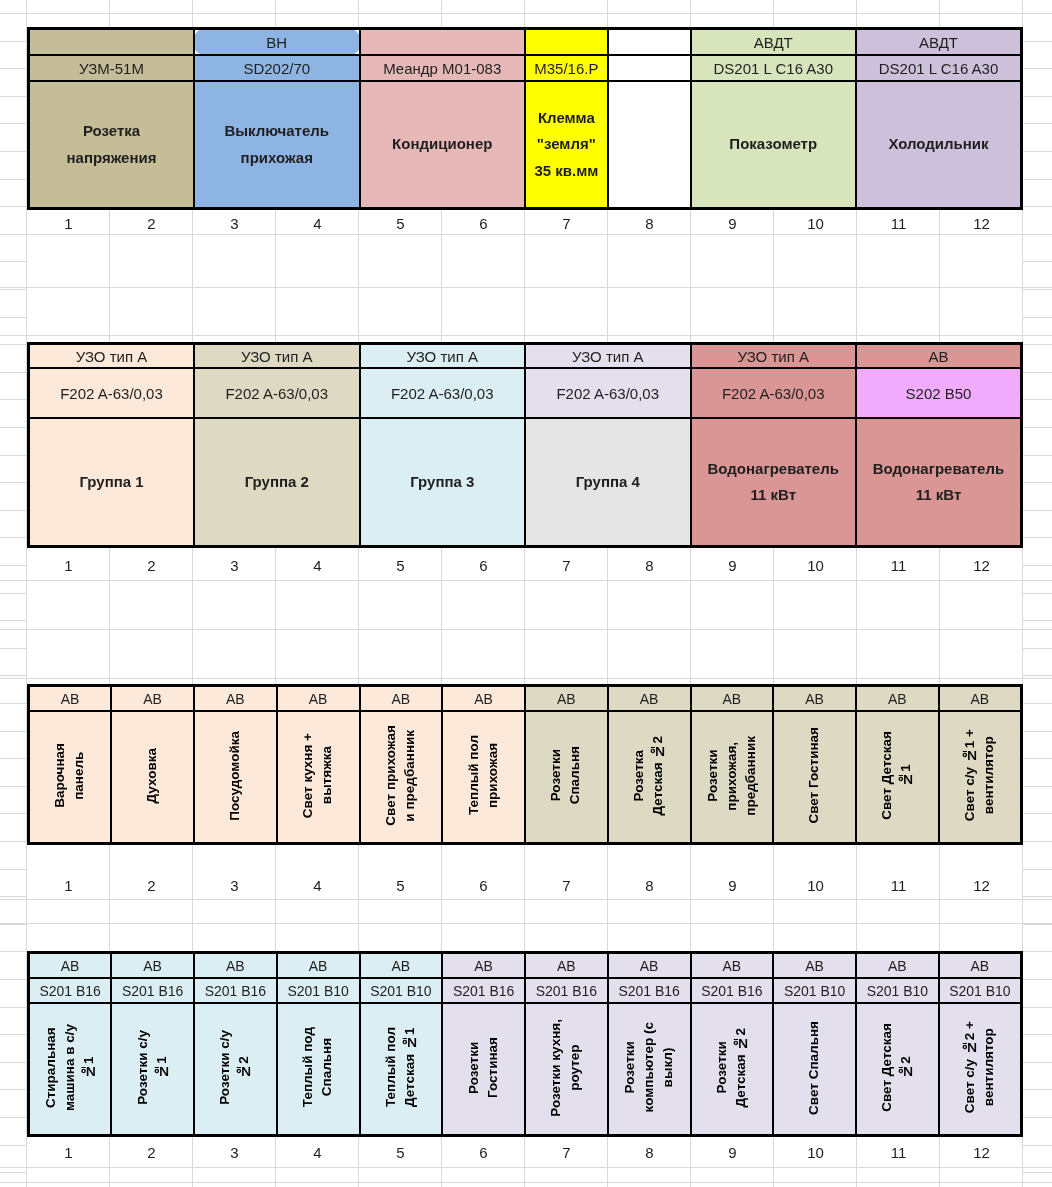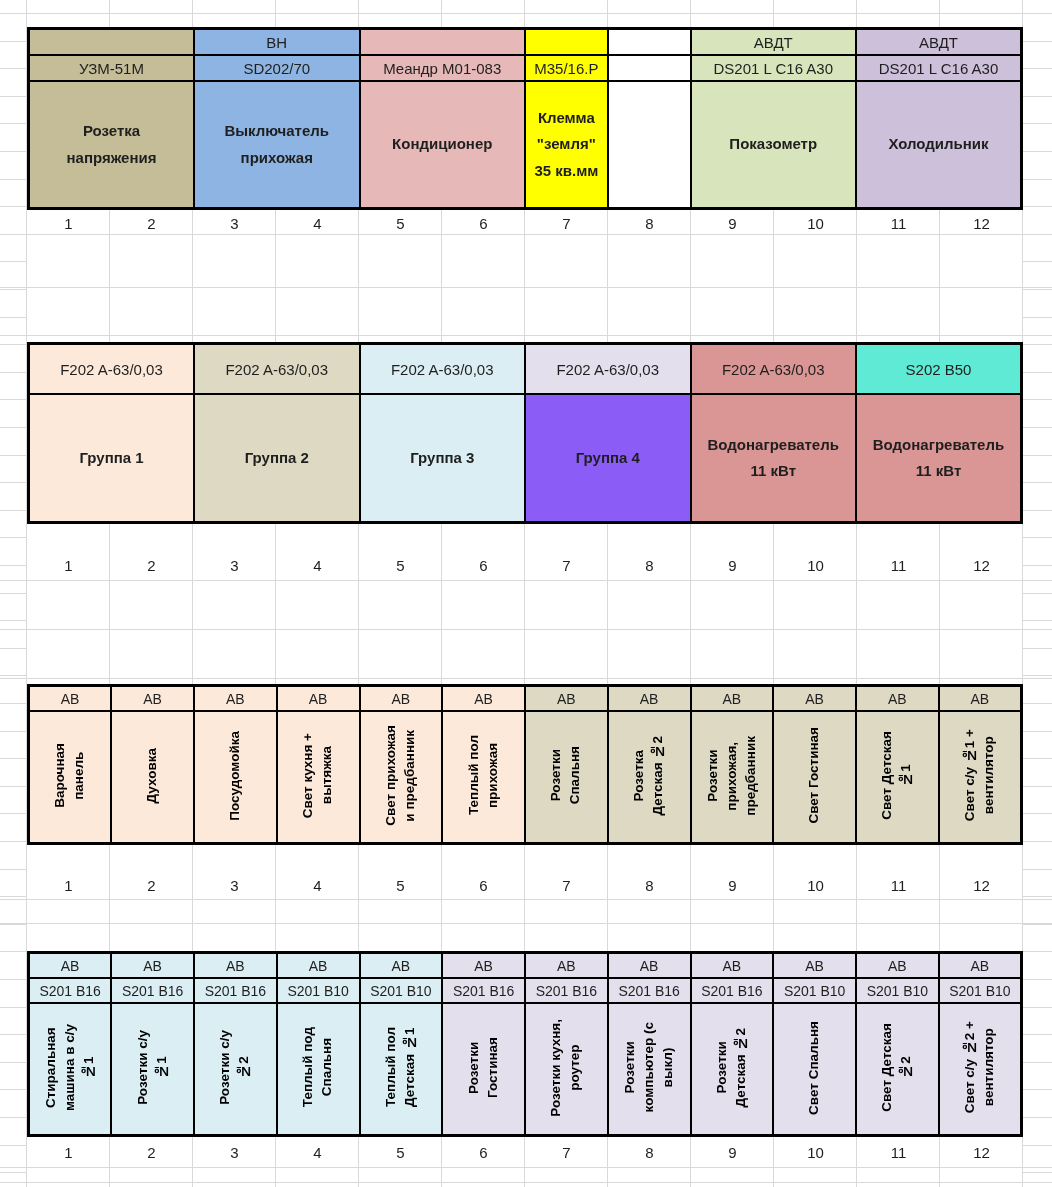--- a/index.html
+++ b/index.html
@@ -74,21 +74,21 @@
   <div class="hline" style="top:678px"></div>
   <div class="hline" style="top:899px"></div>
   <div class="hline" style="top:923px"></div>
   <div class="hline" style="top:1167px"></div>
   <div class="hline" style="top:1182px"></div>
 
   <table class="panel p1">
     <tbody>
         <tr class="rt">
       <td colspan="2" style="background-color: rgb(196, 189, 151);"></td>
-      <td colspan="2" style="background-color: rgb(141, 180, 226);">ВН</td>
+      <td colspan="2" style="background-color: rgb(141, 180, 226); border-radius: 10px;">ВН</td>
       <td colspan="2" style="background-color: rgb(230, 185, 184);"></td>
       <td style="background-color: rgb(255, 255, 0);"></td>
       <td style="background-color: rgb(255, 255, 255);"></td>
       <td colspan="2" style="background-color: rgb(216, 228, 188);">АВДТ</td>
       <td colspan="2" style="background-color: rgb(204, 192, 218);">АВДТ</td>
     </tr>
     <tr class="rm">
       <td colspan="2" style="background-color: rgb(196, 189, 151);">УЗМ-51М</td>
       <td colspan="2" style="background-color: rgb(141, 180, 226);">SD202/70</td>
       <td colspan="2" style="background-color: rgb(230, 185, 184);">Меандр М01-083</td>
@@ -122,33 +122,41 @@
     <div class="num">7</div>
     <div class="num">8</div>
     <div class="num">9</div>
     <div class="num">10</div>
     <div class="num">11</div>
     <div class="num">12</div>
   </div>
 
   <table class="panel p2">
     <tbody>
+        <tr class="rt">
+      <td colspan="2" style="background-color: rgb(253, 233, 217);">УЗО тип А</td>
+      <td colspan="2" style="background-color: rgb(221, 217, 195);">УЗО тип А</td>
+      <td colspan="2" style="background-color: rgb(218, 238, 243);">УЗО тип А</td>
+      <td colspan="2" style="background-color: rgb(228, 223, 236);">УЗО тип А</td>
+      <td colspan="2" style="background-color: rgb(217, 150, 148);">УЗО тип А</td>
+      <td colspan="2" style="background-color: rgb(217, 150, 148);">АВ</td>
+    </tr>
     <tr class="rm">
       <td colspan="2" style="background-color: rgb(253, 233, 217);">F202 A-63/0,03</td>
       <td colspan="2" style="background-color: rgb(221, 217, 195);">F202 A-63/0,03</td>
       <td colspan="2" style="background-color: rgb(218, 238, 243);">F202 A-63/0,03</td>
       <td colspan="2" style="background-color: rgb(228, 223, 236);">F202 A-63/0,03</td>
       <td colspan="2" style="background-color: rgb(217, 150, 148);">F202 A-63/0,03</td>
-      <td colspan="2" style="background-color: #5eead4;">S202 B50</td>
+      <td colspan="2" style="background-color: #f0abfc;">S202 B50</td>
     </tr>
     <tr class="rl">
       <td colspan="2" class="lab" style="background-color: rgb(253, 233, 217);">Группа 1</td>
       <td colspan="2" class="lab" style="background-color: rgb(221, 217, 195);">Группа 2</td>
       <td colspan="2" class="lab" style="background-color: rgb(218, 238, 243);">Группа 3</td>
-      <td colspan="2" class="lab" style="background-color: #8b5cf6;">Группа 4</td>
+      <td colspan="2" class="lab" style="background-color: #e5e5e5;">Группа 4</td>
       <td colspan="2" class="lab" style="background-color: rgb(217, 150, 148);">Водонагреватель
 11 кВт</td>
       <td colspan="2" class="lab" style="background-color: rgb(217, 150, 148);">Водонагреватель
 11 кВт</td>
     </tr>
   </tbody>
     </table>
   <div class="nums n2">
     <div class="num">1</div>
     <div class="num">2</div>

